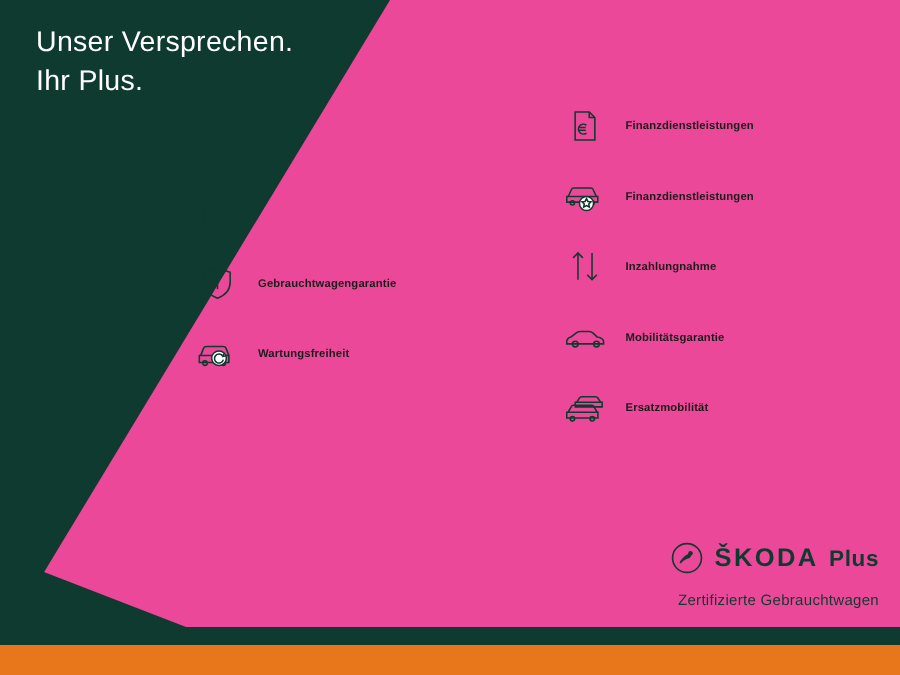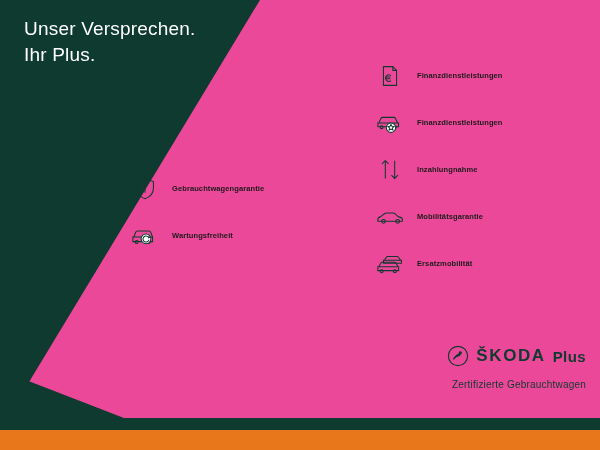--- a/index.html
+++ b/index.html
@@ -74,21 +74,21 @@
   .col {
     position: absolute;
   }
   .col-left {
     left: 130px;
     top: 118px;
     width: 230px;
   }
   .col-right {
     left: 375px;
-    top: 52px;
+    top: 60px;
     width: 220px;
   }
   .feature {
     display: flex;
     align-items: center;
     height: 47px;
   }
   .feature .ico {
     width: 42px;
     height: 38px;
@@ -103,21 +103,21 @@
     color: #1b1b1b;
     font-weight: 700;
     letter-spacing: 0.1px;
     white-space: nowrap;
   }
 
   
   .brand {
     position: absolute;
     right: 14px;
-    bottom: 60px;
+    bottom: 44px;
     text-align: right;
     color: #0e3a2f;
   }
   .brand-row {
     display: flex;
     align-items: center;
     justify-content: flex-end;
     gap: 7px;
   }
   .brand-logo {

